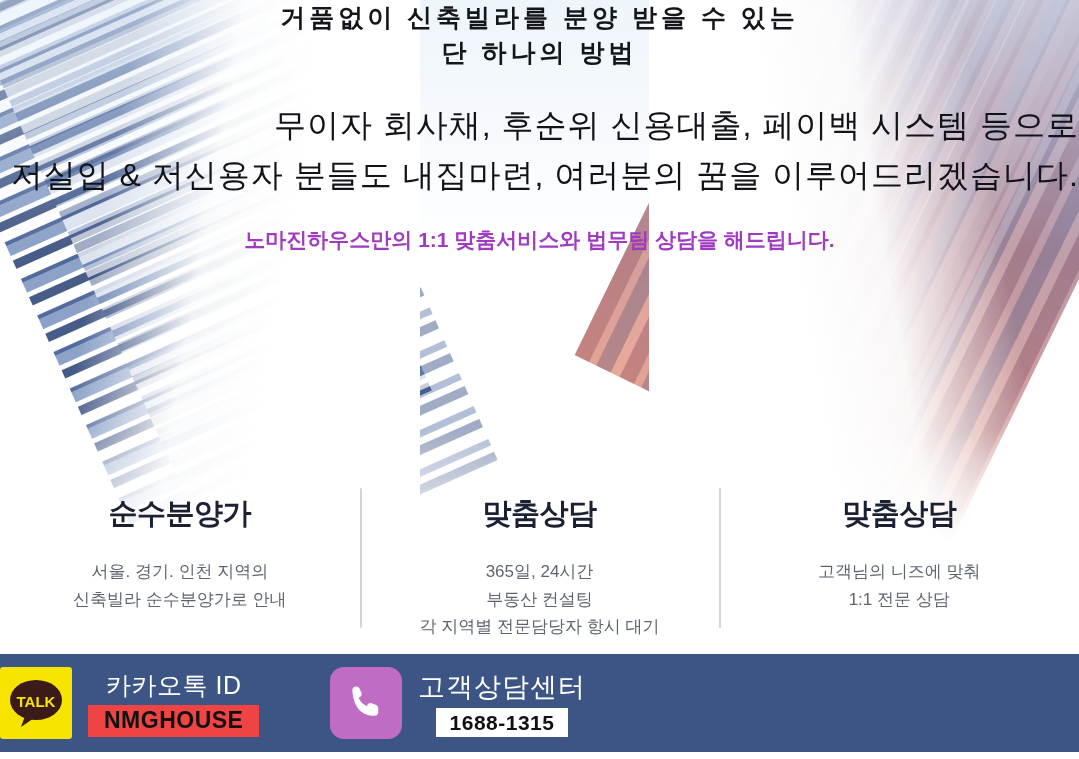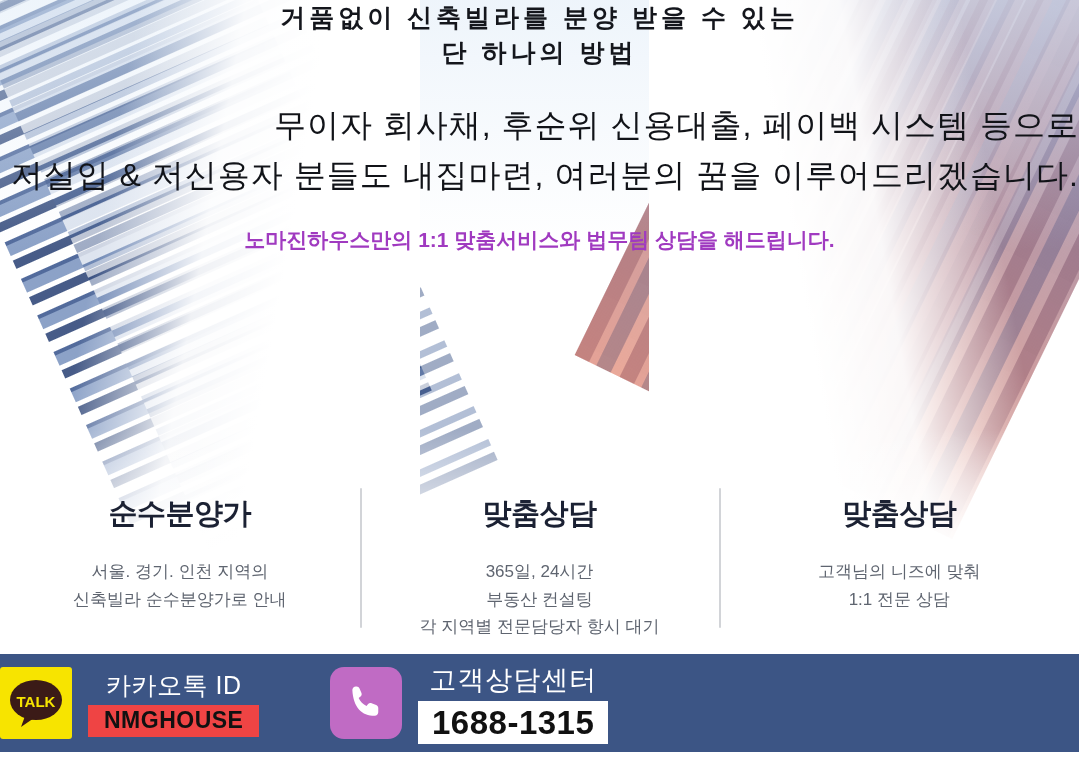--- a/index.html
+++ b/index.html
@@ -150,21 +150,21 @@
     padding:2px 16px;letter-spacing:.5px;line-height:1.2;
   }
   .phone-block{display:flex;align-items:center;gap:16px;flex:1;text-align:right;}
   .phone-icon{
     width:72px;height:72px;background:#c濫;border-radius:14px;flex:0 0 auto;
     background:#c06bc4;display:flex;align-items:center;justify-content:center;
   }
   .phone-txt{display:flex;flex-direction:column;align-items:center;gap:3px;}
   .phone-label{color:#ffffff;font-size:27px;font-weight:500;letter-spacing:1px;}
   .phone-num{
-    background:#ffffff;color:#111;font-size:33px;font-weight:600;
+    background:#ffffff;color:#111;font-size:21px;font-weight:600;
     padding:2px 14px;letter-spacing:.5px;line-height:1.2;
   }
 </style>
 </head>
 <body>
 
 <div class="poster">
 
   <div class="bg-layer">
     <div class="bld-left"></div>

